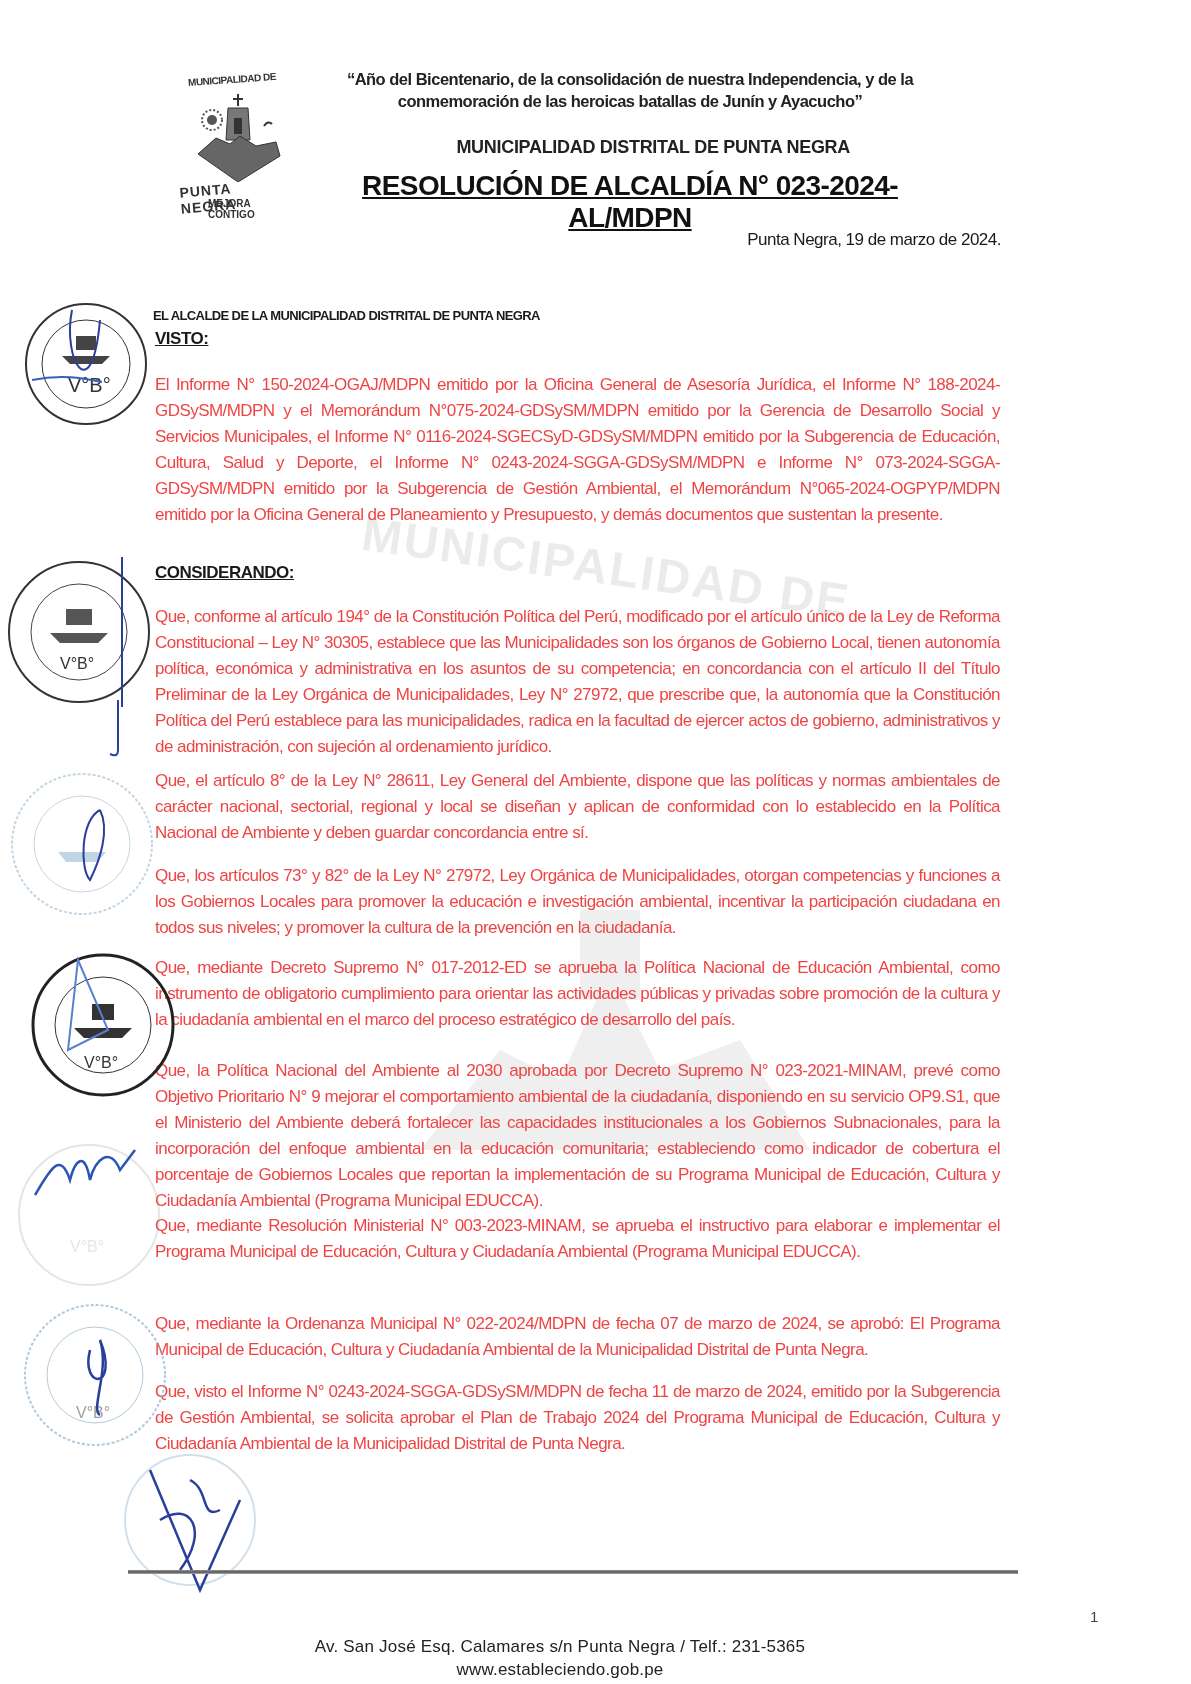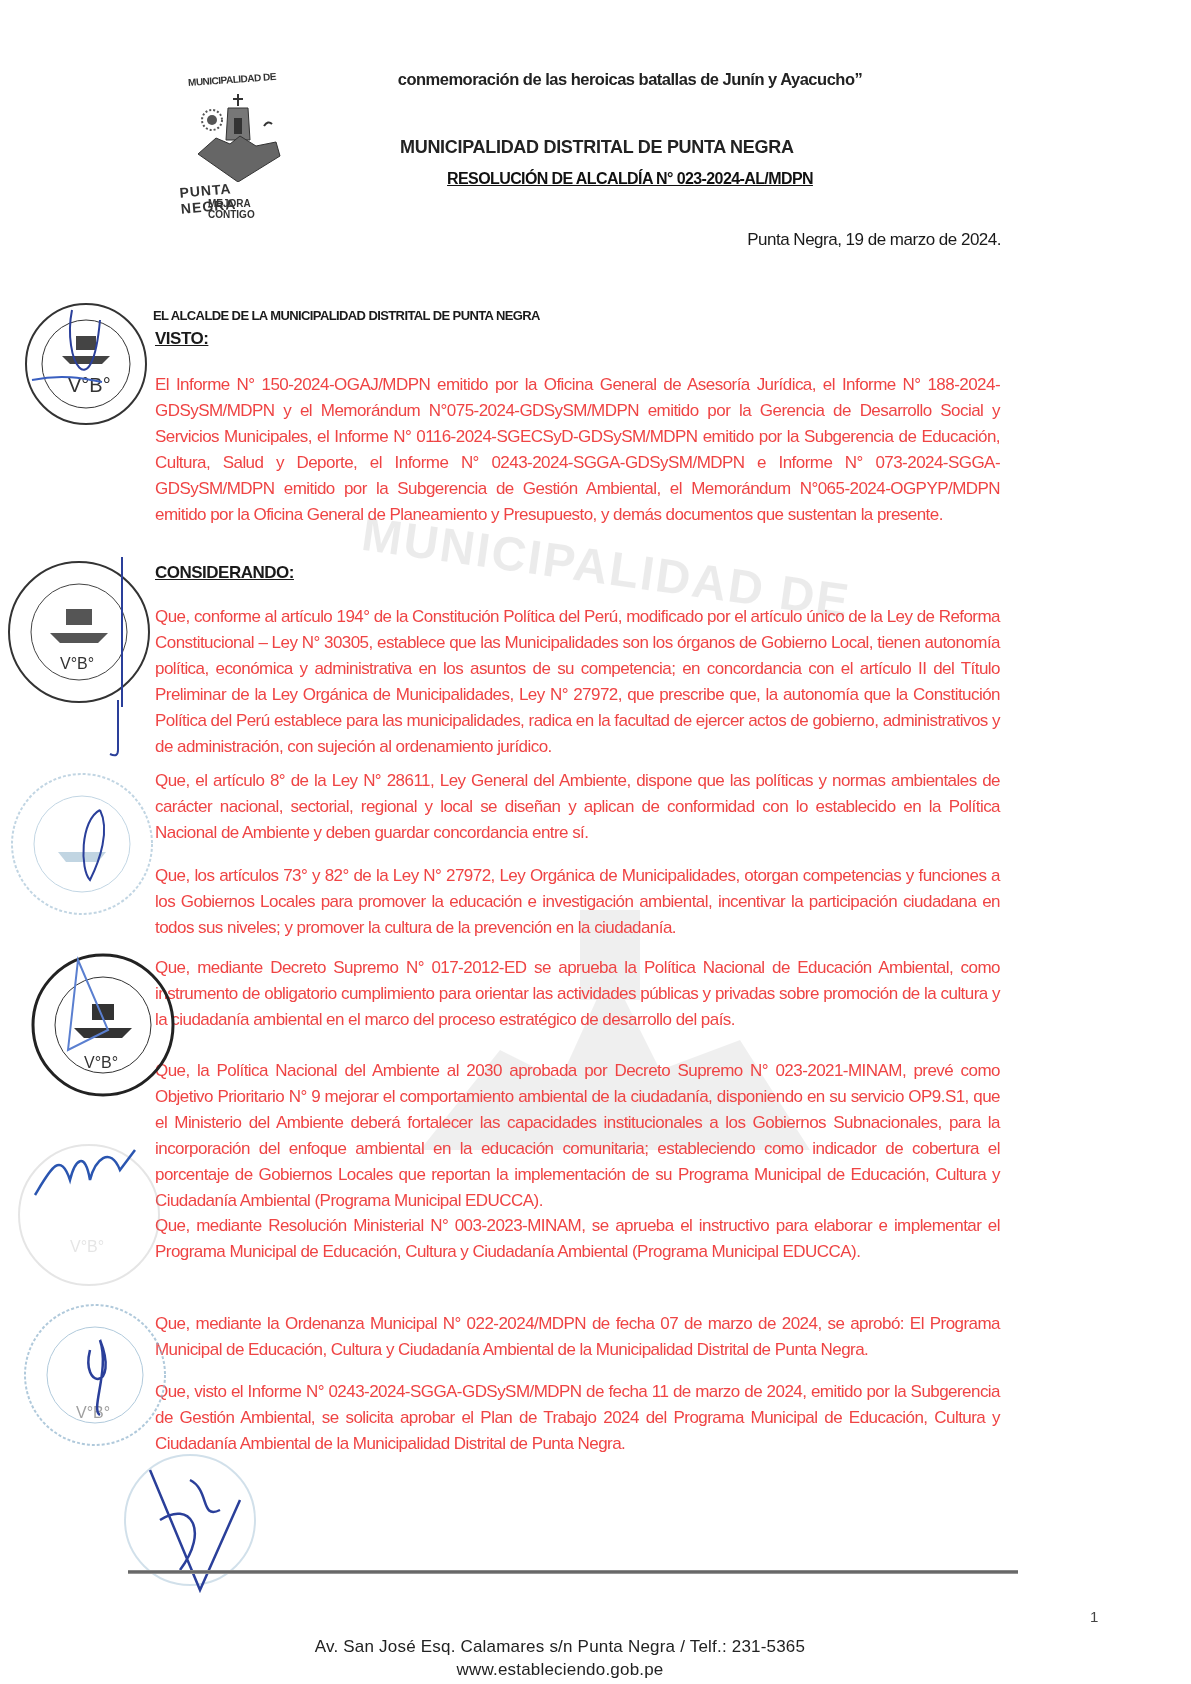--- a/index.html
+++ b/index.html
@@ -12,26 +12,26 @@
   .logo { position: absolute; left: 178px; top: 62px; width: 110px; height: 150px; }
   .logo .toptxt { position:absolute; left:10px; top:12px; font-size:10px; font-weight:bold; letter-spacing:-0.5px; color:#333; transform: rotate(-4deg); }
   .logo .emblem { position:absolute; left:18px; top:30px; width:86px; height:90px; }
   .logo .nametxt { position:absolute; left:2px; top:118px; font-size:14px; font-weight:bold; color:#333; letter-spacing:1px; transform: rotate(-5deg); }
   .logo .slogan { position:absolute; left:30px; top:136px; font-size:10px; font-weight:bold; color:#333; }
   .motto {
     position: absolute; left: 330px; top: 68px; width: 600px; text-align: center;
     font-size: 16.5px; font-weight: bold; line-height: 22px; letter-spacing: -0.5px; color:#222;
   }
   .muni {
-    position: absolute; left: 400px; top: 137px; width: 450px; text-align: left;
+    position: absolute; left: 400px; top: 137px; width: 450px; text-align: right;
     font-size: 18px; font-weight: bold; letter-spacing: -0.3px; color:#222;
   }
   .resol {
     position: absolute; left: 350px; top: 170px; width: 560px; text-align: center;
-    font-size: 16px; font-weight: bold; text-decoration: underline; letter-spacing: -0.6px; color:#111;
+    font-size: 28px; font-weight: bold; text-decoration: underline; letter-spacing: -0.6px; color:#111;
   }
   .date { position: absolute; right: 190px; top: 230px; font-size: 17px; letter-spacing: -0.5px; }
   .issuer { position: absolute; left: 153px; top: 308px; font-size: 13px; font-weight: bold; letter-spacing: -0.6px; }
   .heading { position: absolute; left: 155px; font-size: 17px; font-weight: bold; text-decoration: underline; letter-spacing: -0.5px; }
   .para {
     position: absolute; left: 155px; width: 845px; text-align: justify;
     font-size: 17px; line-height: 26px; letter-spacing: -0.55px; color:#ef4444;
   }
   
   .footer-rule { position: absolute; left: 128px; top: 1570px; width: 890px; height: 4px; background: linear-gradient(#999,#555,#aaa); }
@@ -67,20 +67,21 @@
     <path d="M32 16 L52 16 L54 48 L30 48 Z" fill="#777" stroke="#333"></path>
     <rect x="38" y="26" width="8" height="16" fill="#333"></rect>
     <path d="M2 62 L20 46 L34 52 L44 44 L60 54 L80 50 L84 64 L42 90 Z" fill="#666" stroke="#333"></path>
     <path d="M68 34 q4 -6 8 -2" stroke="#333" fill="none" stroke-width="2"></path>
   </svg>
   <div class="nametxt">PUNTA NEGRA</div>
   <div class="slogan">MEJORA CONTIGO</div>
 </div>
 
 <div class="motto">
+  <div>“Año del Bicentenario, de la consolidación de nuestra Independencia, y de la</div>
   <div>conmemoración de las heroicas batallas de Junín y Ayacucho”</div>
 </div>
 <div class="muni">MUNICIPALIDAD DISTRITAL DE PUNTA NEGRA</div>
 <div class="resol">RESOLUCIÓN DE ALCALDÍA N° 023-2024-AL/MDPN</div>
 
 <div class="date">Punta Negra, 19 de marzo de 2024.</div>
 <div class="issuer">EL ALCALDE DE LA MUNICIPALIDAD DISTRITAL DE PUNTA NEGRA</div>
 
 <div class="heading" style="top:329px;">VISTO:</div>
 <div class="para" style="top:372px;">El Informe N° 150-2024-OGAJ/MDPN emitido por la Oficina General de Asesoría Jurídica, el Informe N° 188-2024-GDSySM/MDPN y el Memorándum N°075-2024-GDSySM/MDPN emitido por la Gerencia de Desarrollo Social y Servicios Municipales, el Informe N° 0116-2024-SGECSyD-GDSySM/MDPN emitido por la Subgerencia de Educación, Cultura, Salud y Deporte, el Informe N° 0243-2024-SGGA-GDSySM/MDPN e Informe N° 073-2024-SGGA-GDSySM/MDPN emitido por la Subgerencia de Gestión Ambiental, el Memorándum N°065-2024-OGPYP/MDPN emitido por la Oficina General de Planeamiento y Presupuesto, y demás documentos que sustentan la presente.</div>

